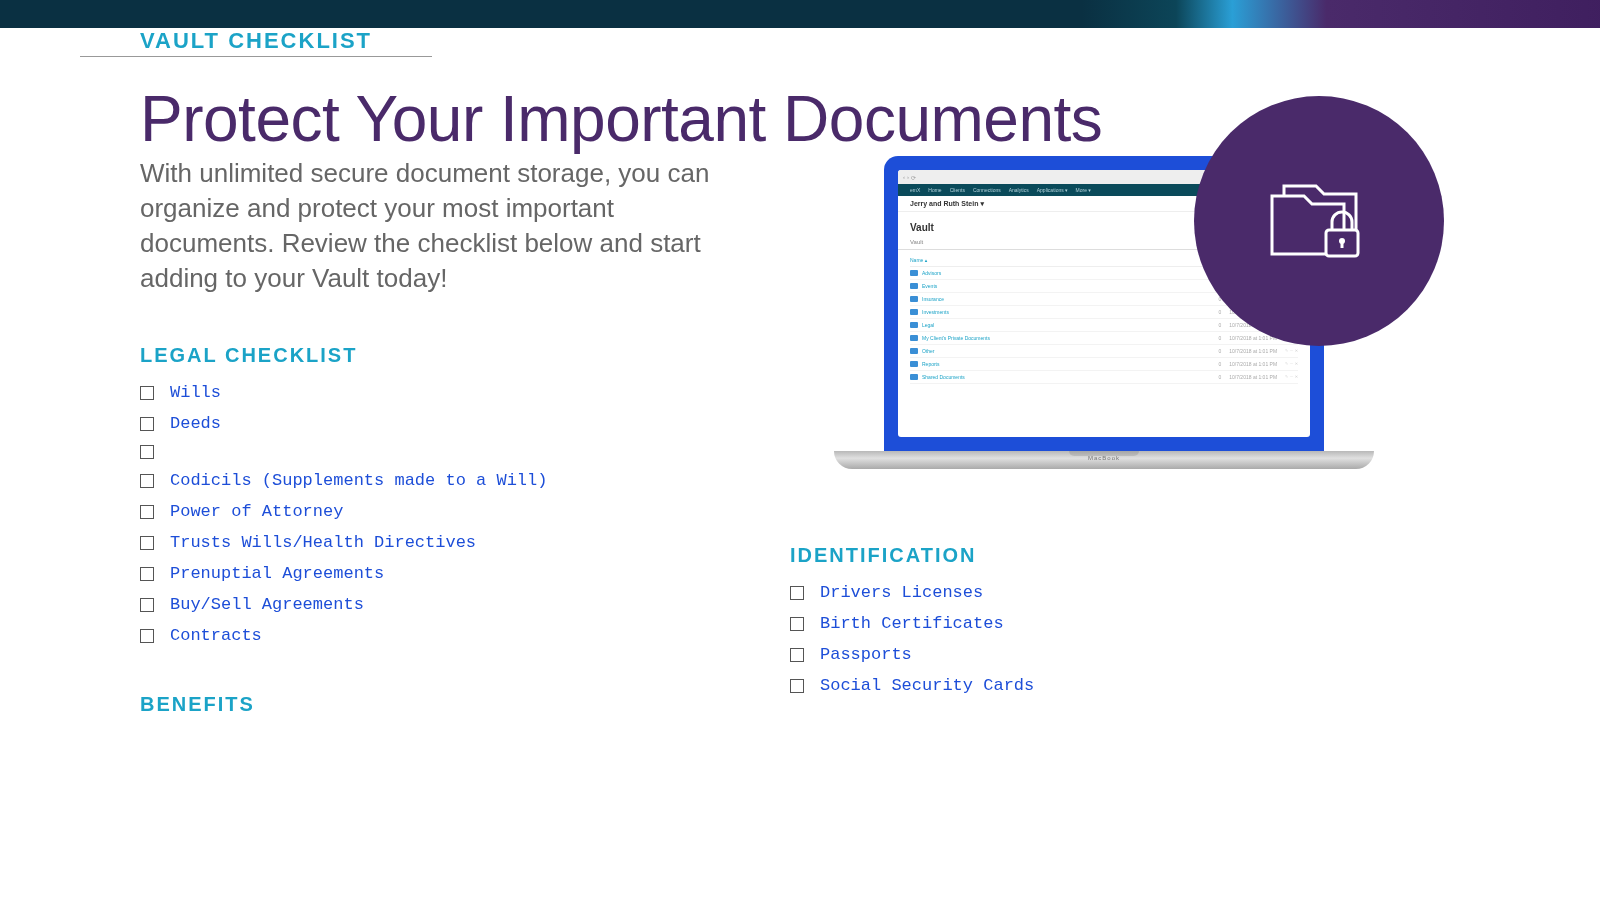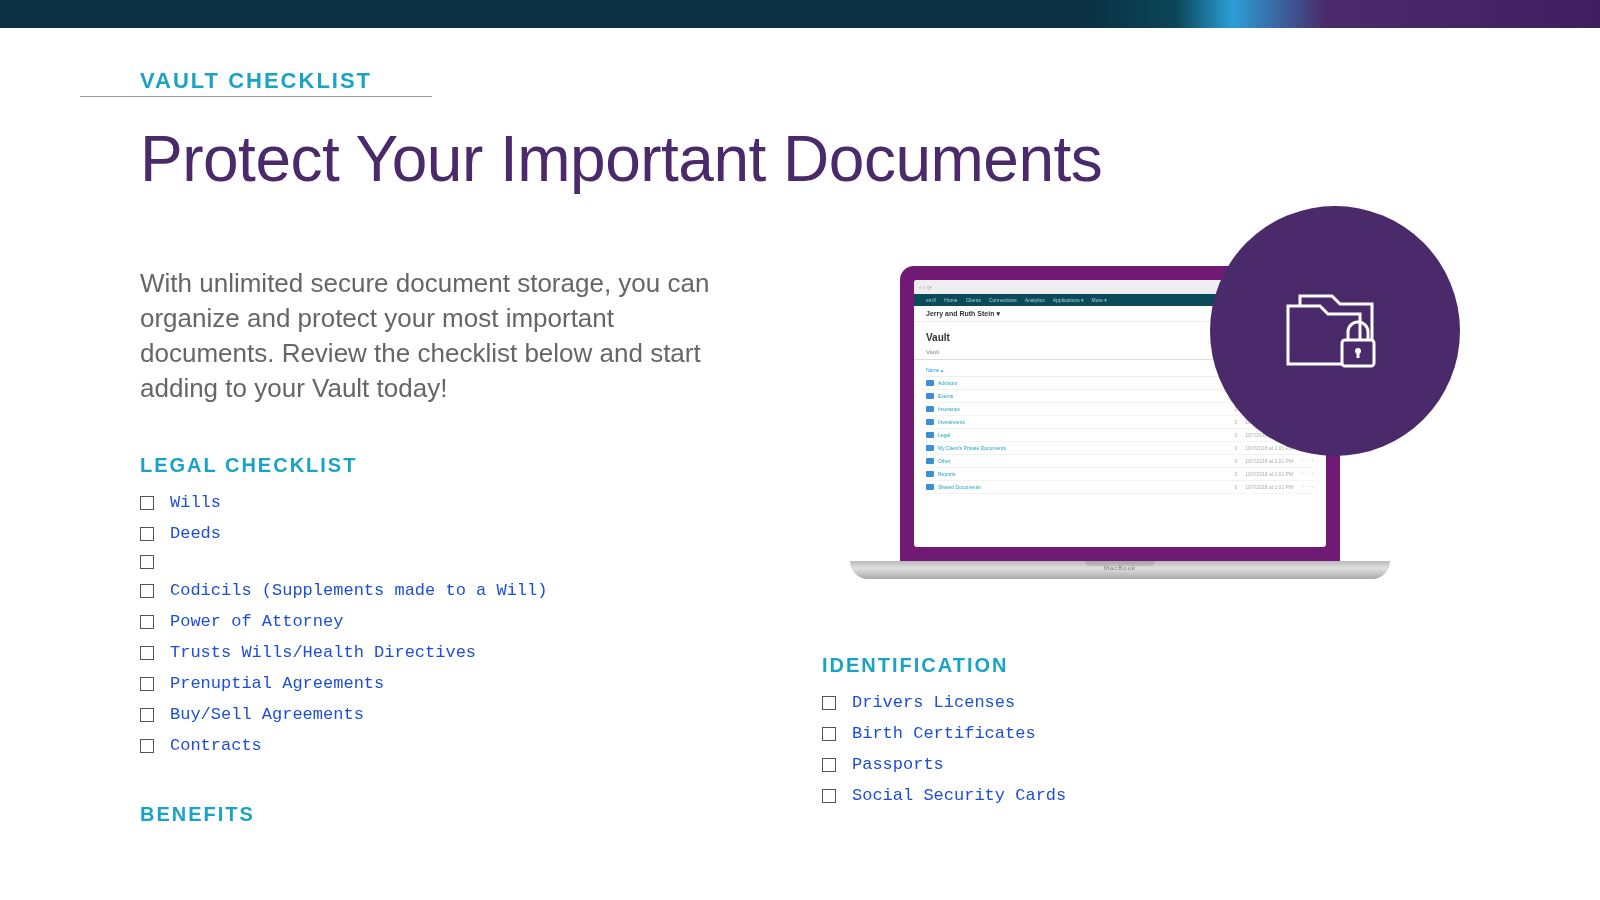--- a/index.html
+++ b/index.html
@@ -13,21 +13,20 @@
     }
     .page-wrapper {
       padding: 0 140px;
     }
     .top-banner {
       height: 28px;
       background: linear-gradient(90deg, #0a3042 0%, #0a3042 65%, #0c4558 70%, #2a9fd6 73%, #4a2a6a 78%, #3a1a5a 100%);
       margin: 0 -140px;
     }
     .header-section {
-      margin-top: 40px;
     }
     .eyebrow-wrapper {
       border-bottom: 1px solid #999;
       display: inline-block;
       padding: 0 60px 2px 0;
       margin-left: -60px;
       padding-left: 60px;
     }
     .eyebrow {
       font-size: 22px;
@@ -37,22 +36,21 @@
     }
     .headline {
       font-size: 64px;
       font-weight: 300;
       color: #4a2a6a;
       margin-top: 25px;
       letter-spacing: -0.5px;
     }
     .content-row {
       display: flex;
-      gap: 60px;
-      margin-top: 70px;
+      gap: 28px;
     }
     .left-col {
       flex: 0 0 580px;
     }
     .intro {
       font-size: 26px;
       font-weight: 300;
       color: #666;
       line-height: 1.35;
     }
@@ -85,21 +83,21 @@
       position: relative;
     }
     .laptop {
       position: relative;
       width: 540px;
       margin: 0 auto;
     }
     .laptop-screen {
       width: 440px;
       height: 295px;
-      background: #701a75;
+      background: #1d4ed8;
       border-radius: 14px 14px 0 0;
       padding: 14px;
       margin: 0 auto;
       position: relative;
     }
     .laptop-browser {
       width: 100%;
       height: 100%;
       background: #fff;
       border-radius: 3px;

